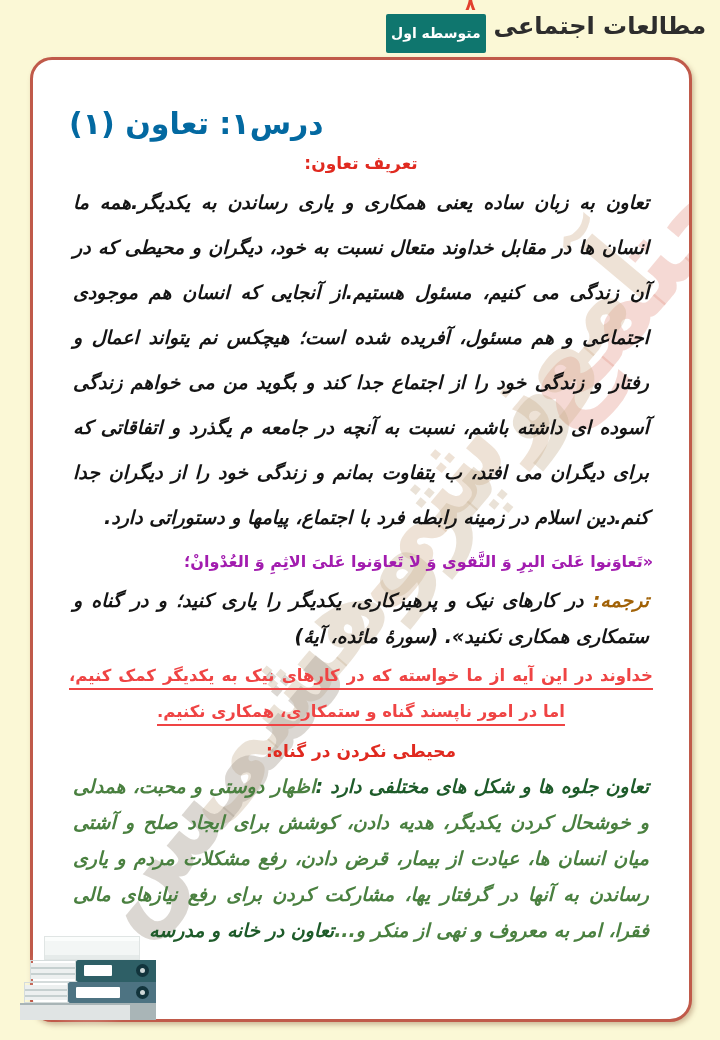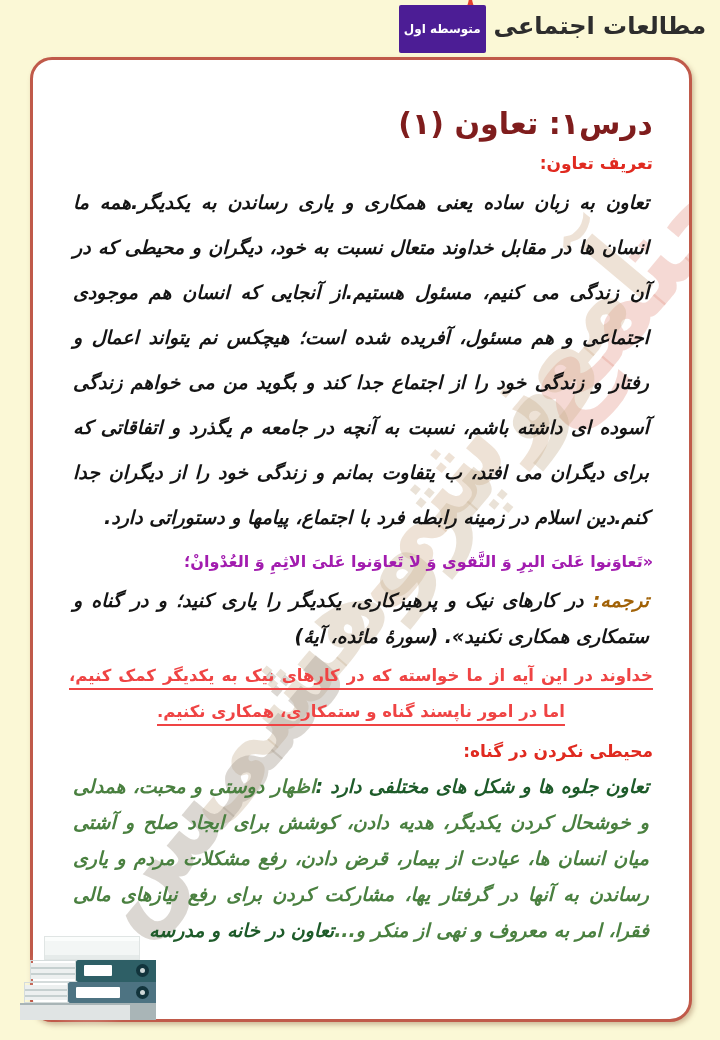--- a/index.html
+++ b/index.html
@@ -15,45 +15,45 @@
     display:flex;align-items:baseline;gap:8px;
     color:#2d2d2d;font-weight:bold;font-size:24px;letter-spacing:0;
   }
   .logo .grade{position:relative;display:inline-block;padding:0 2px;}
   .logo .grade-mark{
     position:absolute;top:-16px;right:10px;color:#e2402e;
     font-size:17px;font-weight:bold;line-height:1;
   }
   .logo .grade-badge{
     position:absolute;bottom:-13px;right:0;left:0;margin:auto;width:max-content;
-    background:#4c1d95;color:#fff;font-size:12px;font-weight:bold;
-    padding:17px 5px;border-radius:2px;line-height:1.2;white-space:nowrap;
+    background:#0f766e;color:#fff;font-size:14px;font-weight:bold;
+    padding:11px 5px;border-radius:2px;line-height:1.2;white-space:nowrap;
   }
   
   .panel{
     position:absolute;left:30px;top:57px;width:662px;height:965px;
     box-sizing:border-box;background:#fff;
     border:3px solid #c05a4a;border-radius:22px;
     box-shadow:2px 3px 5px rgba(150,110,80,.45);
     padding:40px 36px 0 36px;overflow:hidden;
   }
   
   .wm{
     position:absolute;z-index:0;pointer-events:none;font-weight:bold;
     transform:rotate(-50deg);white-space:nowrap;line-height:1;
   }
   .wm-1{left:430px;top:140px;font-size:120px;color:rgba(229,161,148,.40);}
   .wm-2{left:240px;top:310px;font-size:105px;color:rgba(212,182,152,.40);}
   .wm-3{left:50px;top:480px;font-size:105px;color:rgba(200,180,150,.38);}
   .wm-4{left:8px;top:665px;font-size:112px;color:rgba(170,160,148,.42);}
   
-  .panel h1,.panel h2,.panel p{position:relative;z-index:1;}
+  .panel h1,.panel h2,.panel p{position:relative;z-index:1;text-align:center;}
   h1.lesson-title{
-    margin:6px 0 9px;text-align:right;
-    font-size:30px;font-weight:bold;color:#7f1d1d;letter-spacing:.5px;
+    margin:6px 0 9px;text-align:left;
+    font-size:30px;font-weight:bold;color:#0369a1;letter-spacing:.5px;
   }
   h2.red-heading{
     margin:8px 0 4px;font-size:17px;font-weight:bold;color:#e02a20;line-height:26px;
   }
   p.body-text{
     margin:0 4px 4px;font-size:19px;font-weight:bold;color:#141414;
     text-align:justify;line-height:45px;font-style:italic;
   }
   p.compact{line-height:36px;}
   p.verse{

